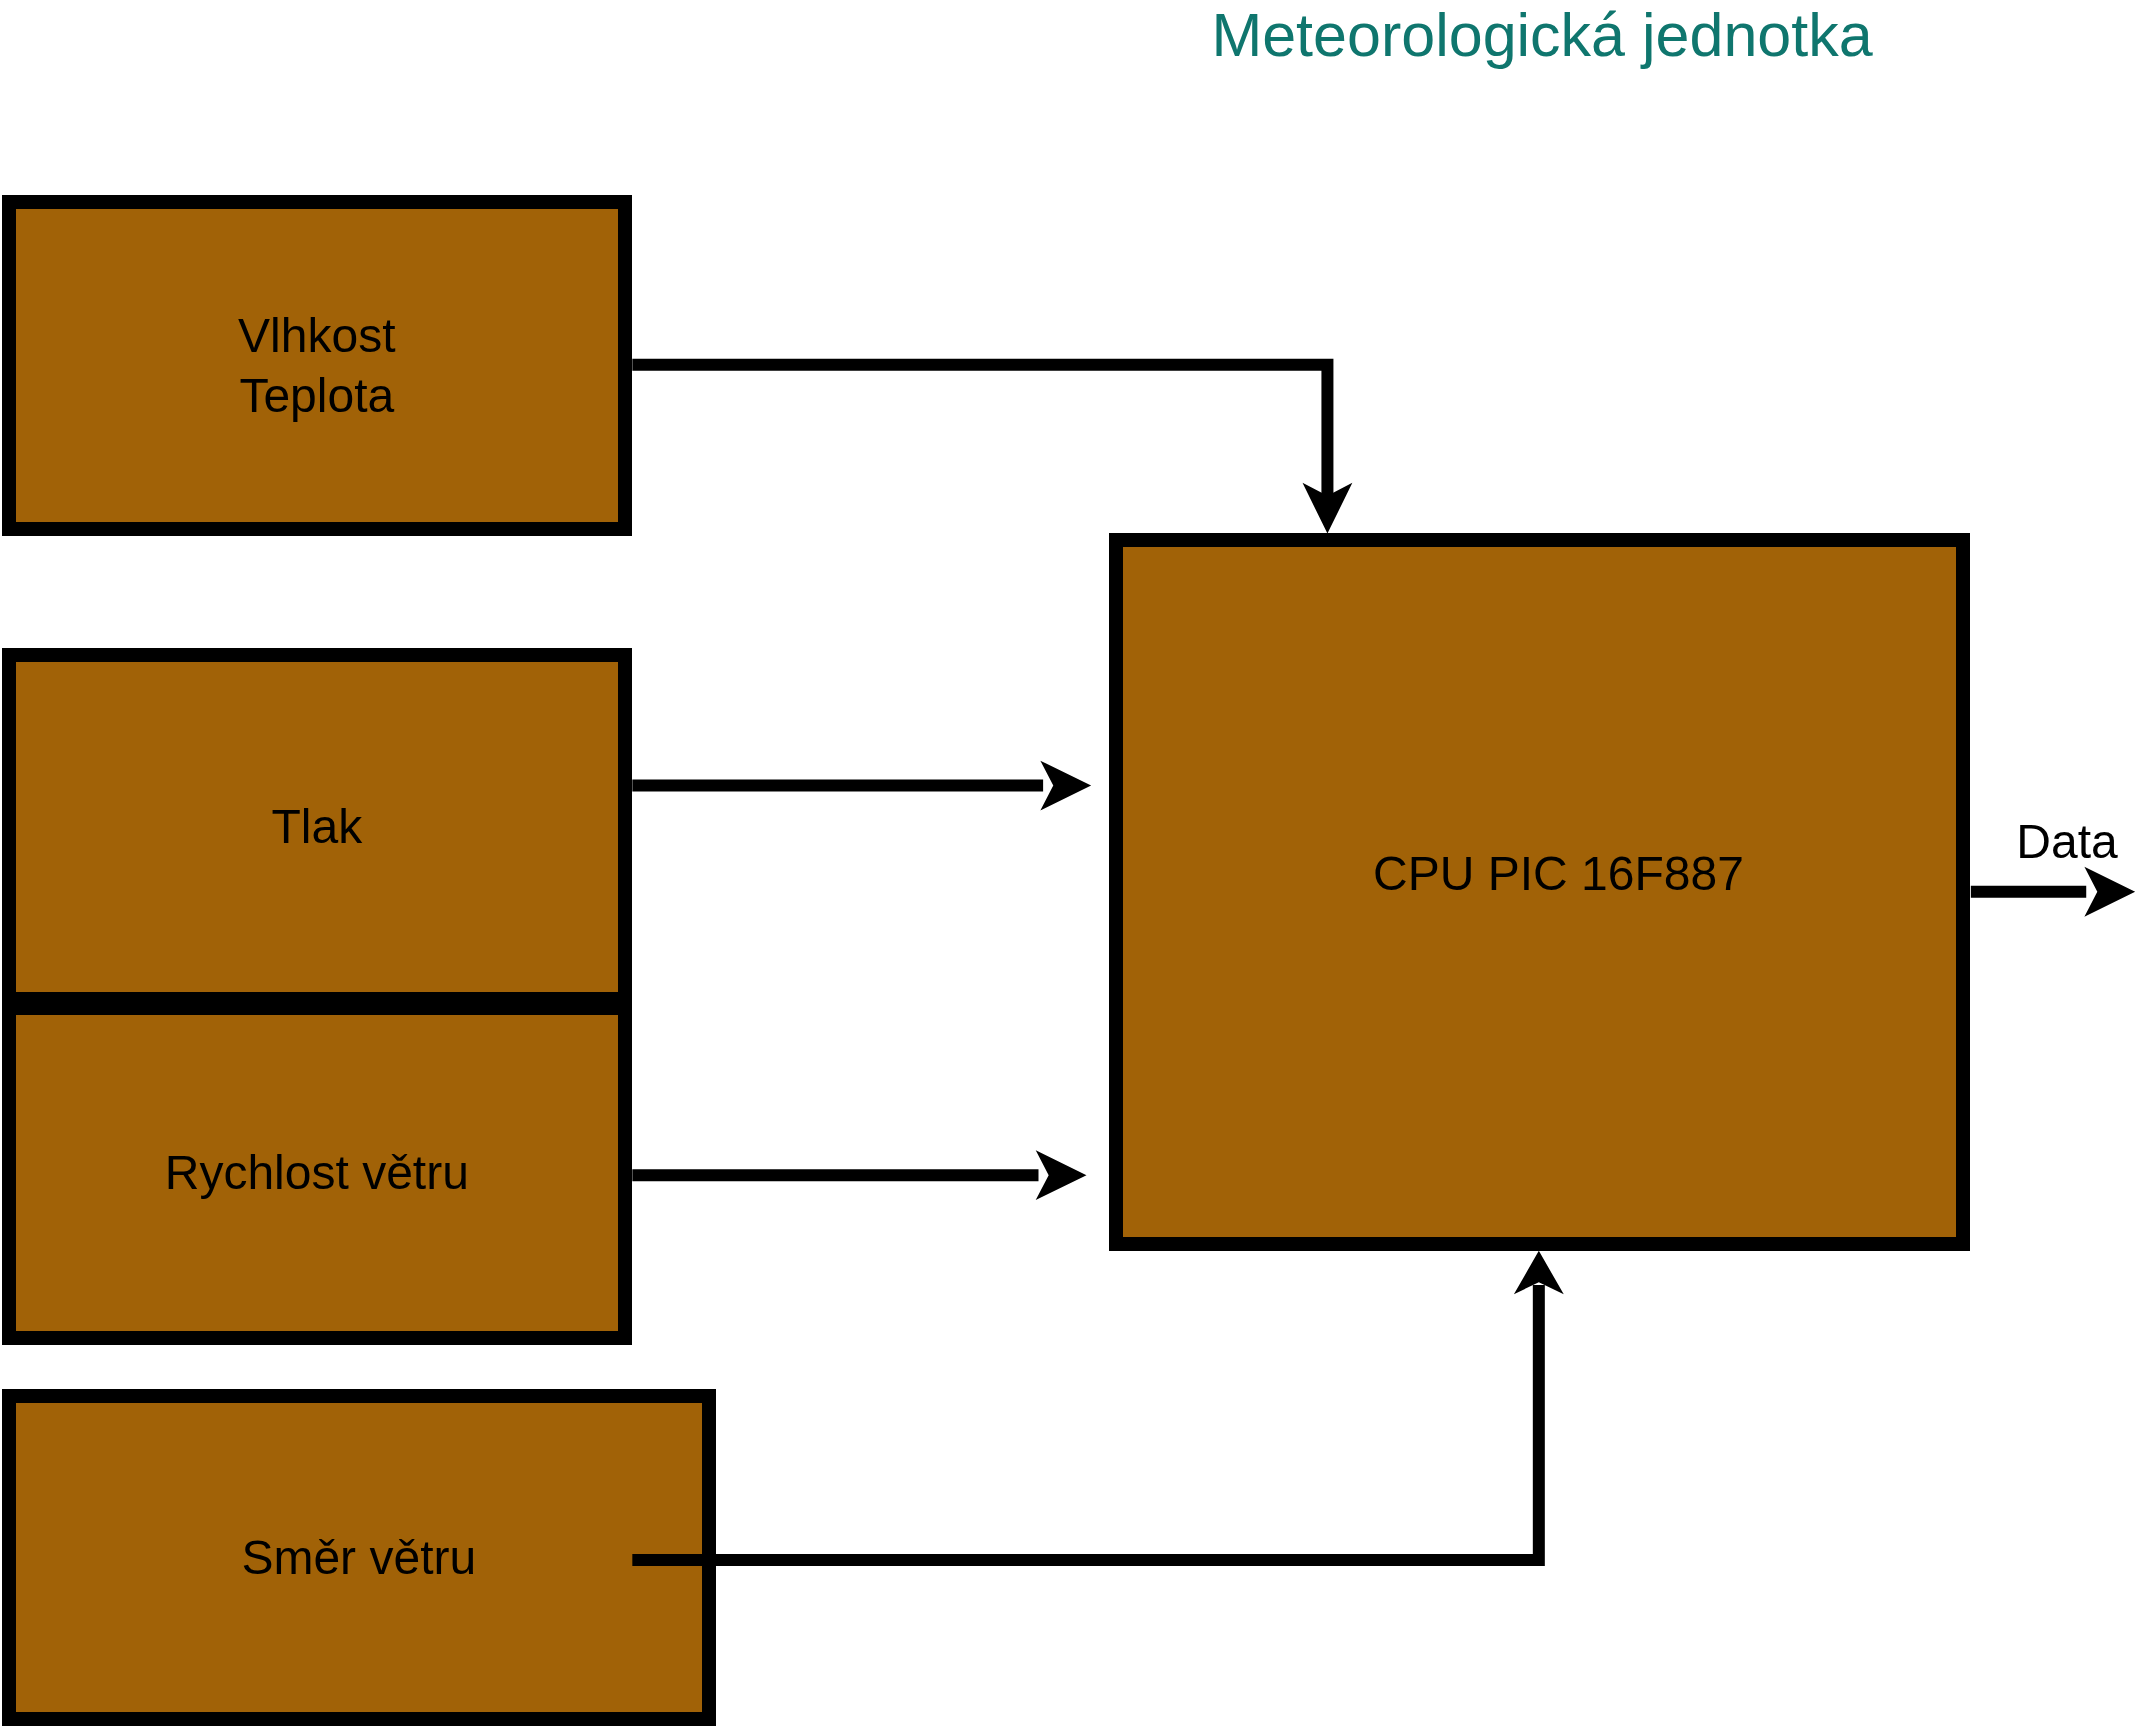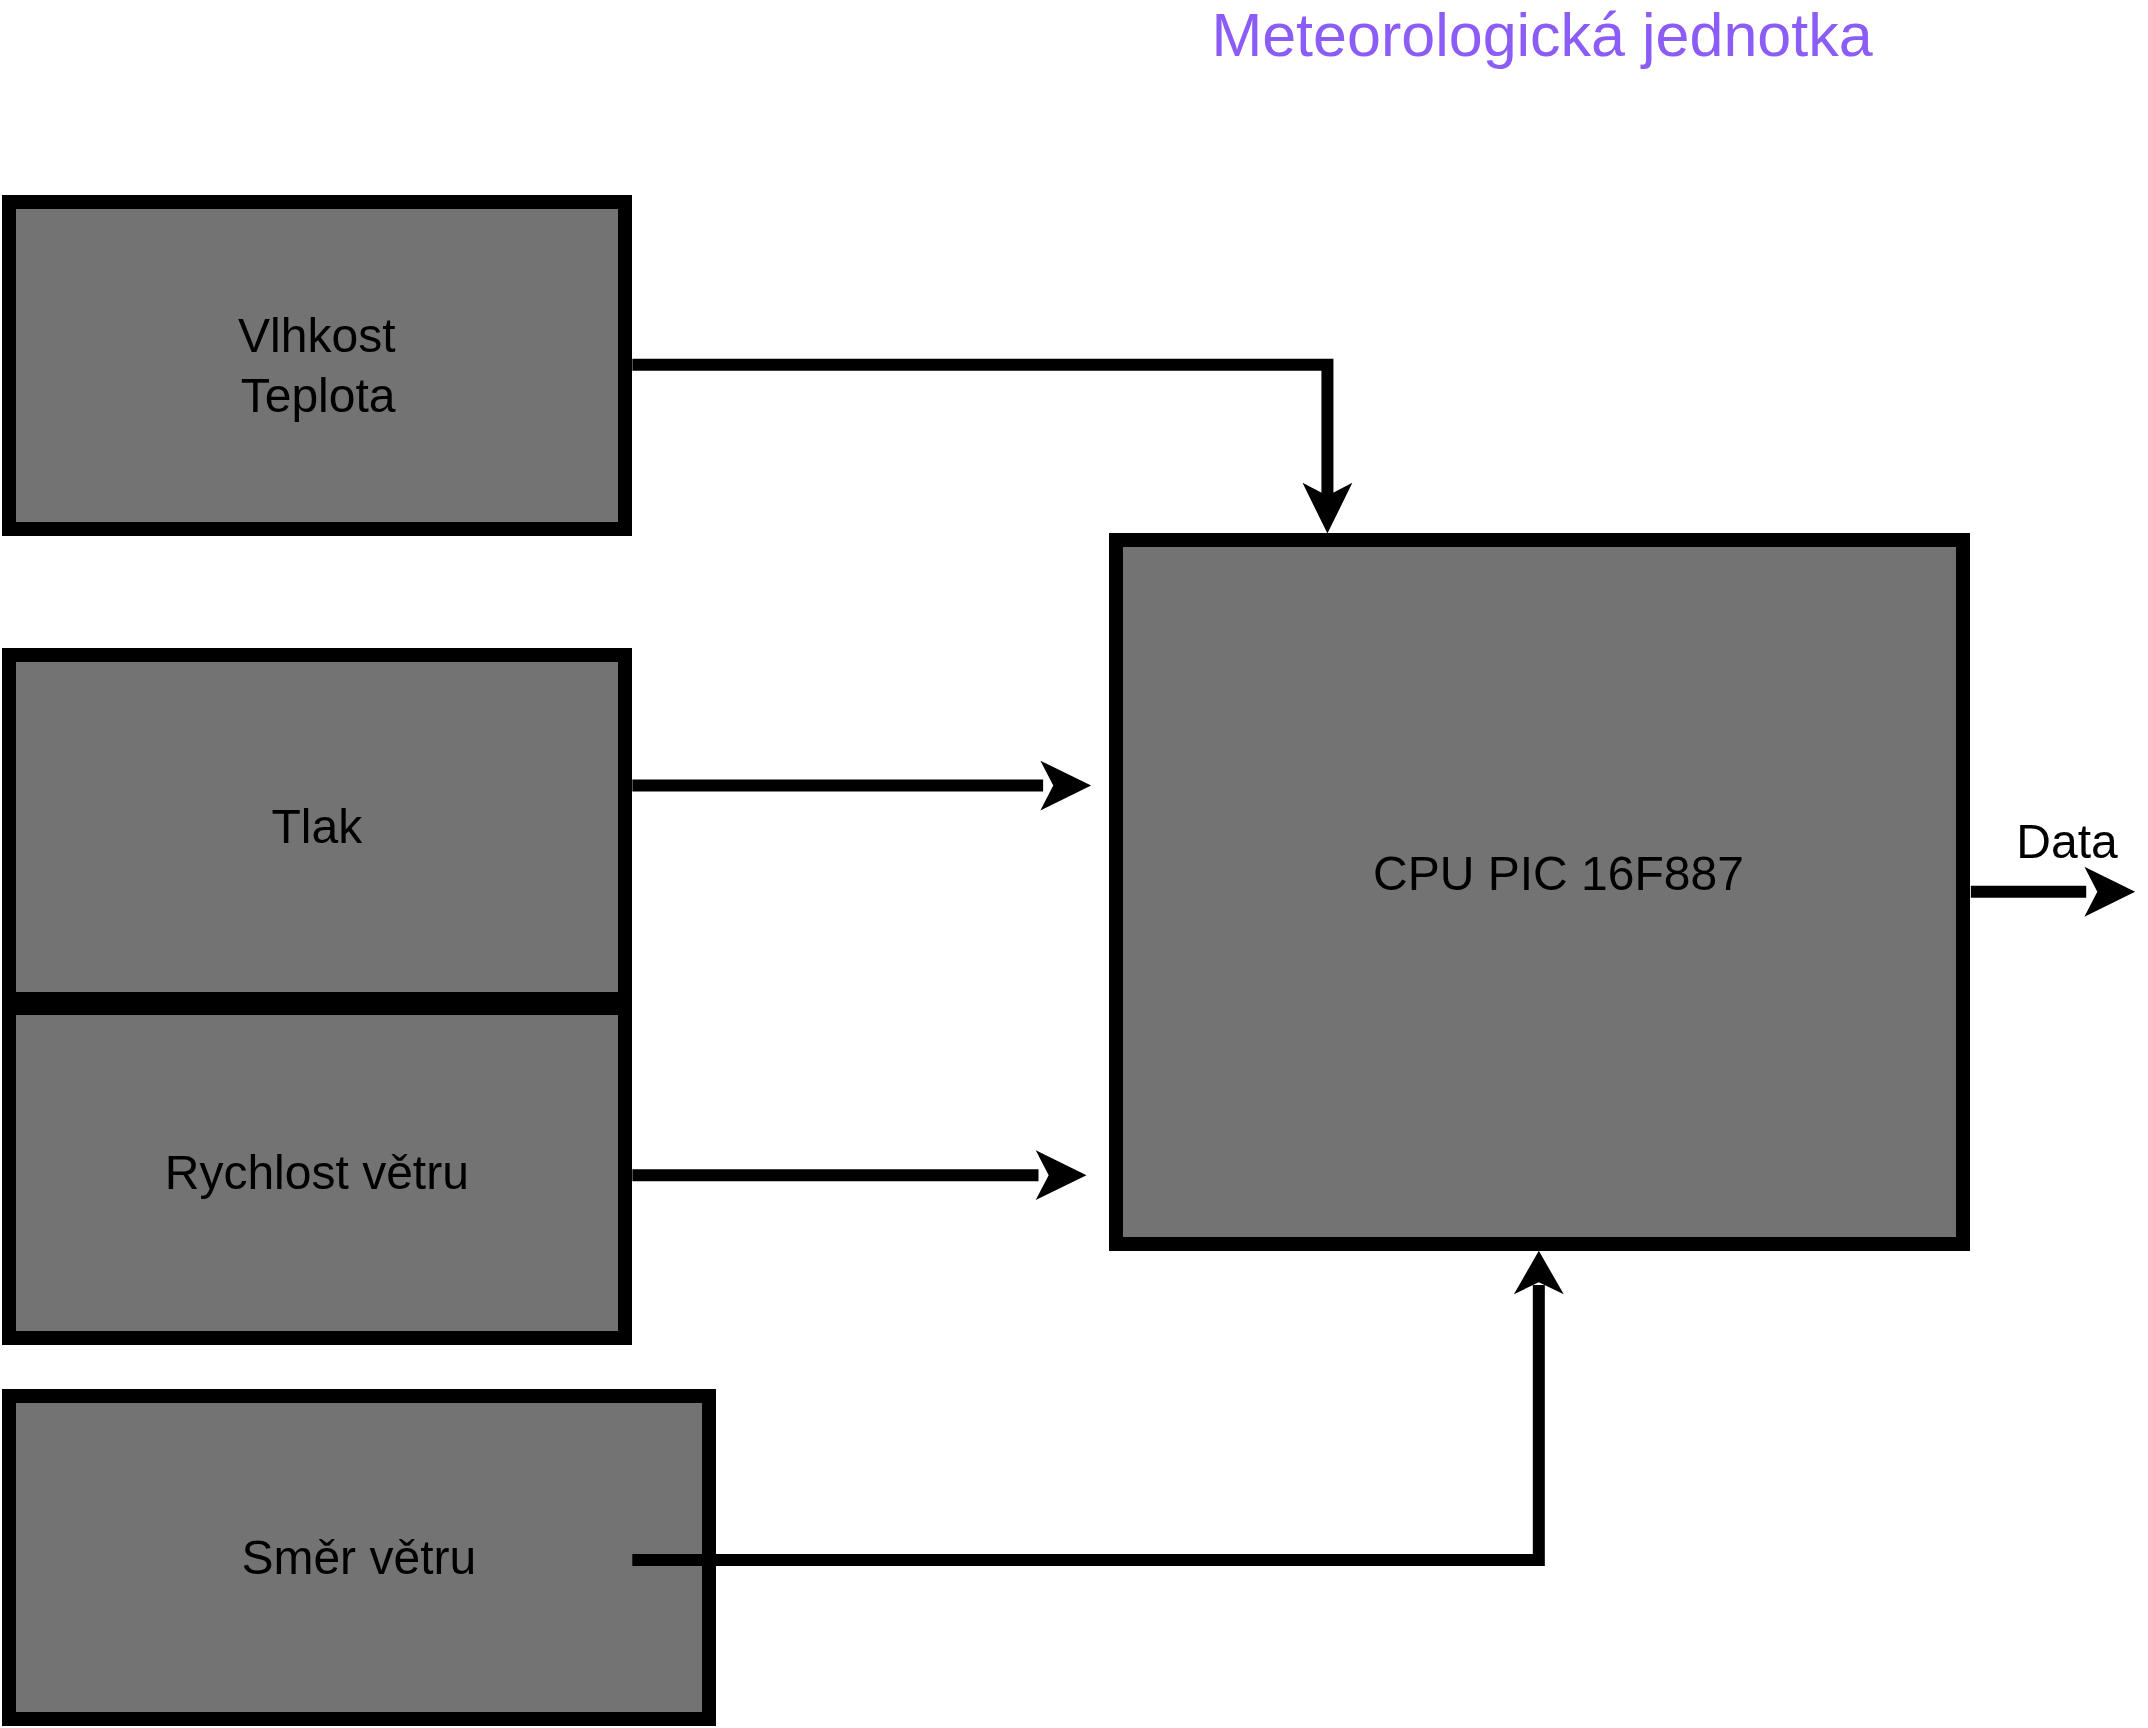--- a/index.html
+++ b/index.html
@@ -17,32 +17,32 @@
     overflow: hidden;
   }
   .diagram-title {
     position: absolute;
     left: 1015px;
     top: 1.8px;
     width: 1054px;
     text-align: center;
     font-size: 61px;
     line-height: 1.1;
-    color: #8b5cf6;
+    color: #0f766e;
     white-space: nowrap;
   }
   .block {
     position: absolute;
     box-sizing: border-box;
     border: 14.8px solid #000000;
-    background: #737373;
+    background: #a16207;
     display: flex;
     align-items: center;
     justify-content: center;
-    text-align: right;
+    text-align: center;
     font-size: 48px;
     line-height: 1.25;
     white-space: pre-line;
   }
   #sensor-box-1 { left: 1.8px;    top: 195px;  width: 630px; height: 341px; }
   #sensor-box-2 { left: 1.8px;    top: 614px;  width: 630px; height: 358px; margin-top: 34px; }
   #sensor-box-3 { left: 1.8px;    top: 1001px; width: 630px; height: 344px; }
   #sensor-box-4 { left: 1.8px;    top: 1389px; width: 714px; height: 337px; }
   #cpu-box      { left: 1109px; top: 533px;  width: 861px; height: 718px; padding-bottom: 37px; padding-left: 38px; }
   .data-label {

